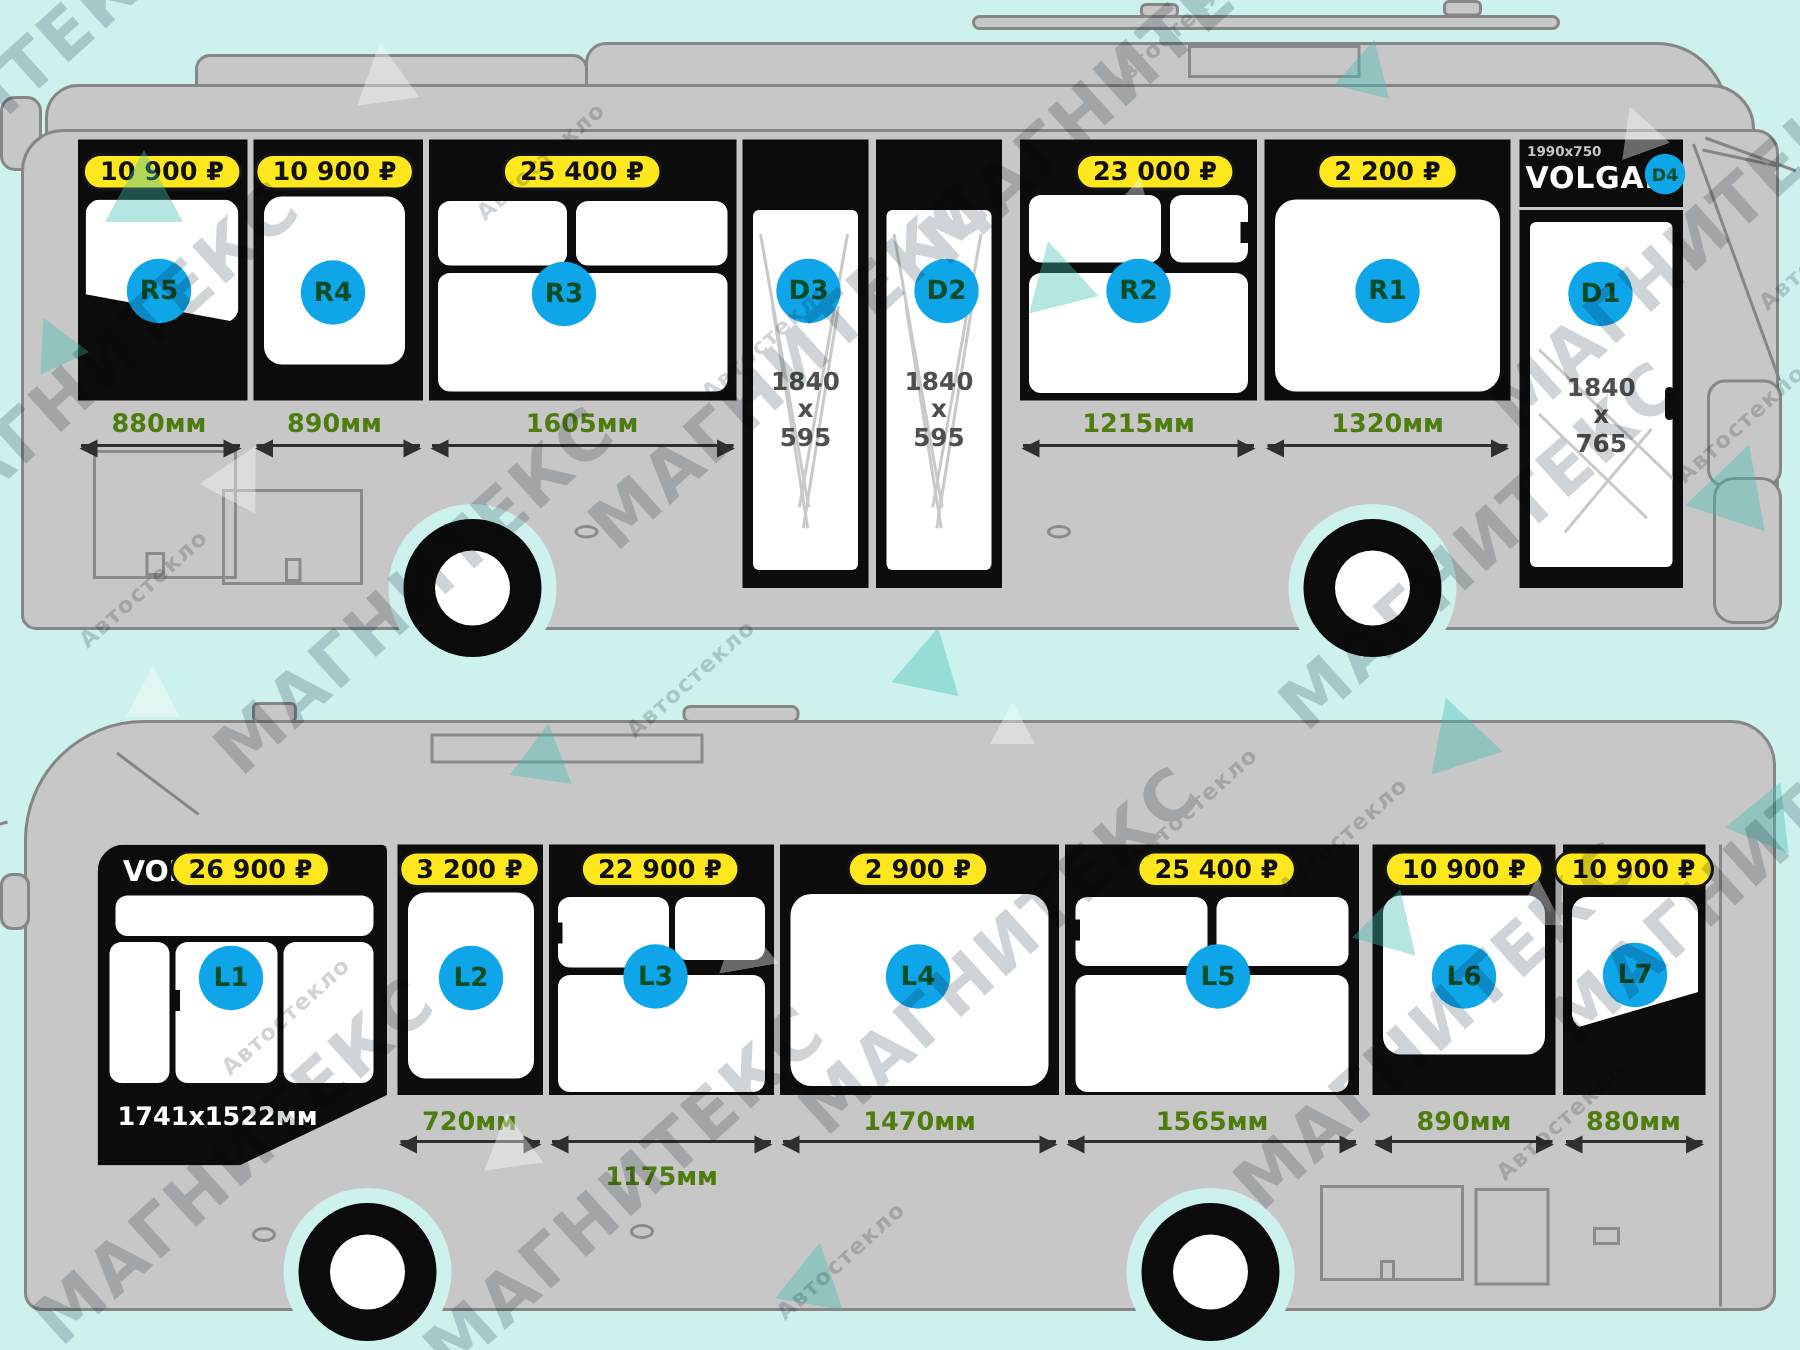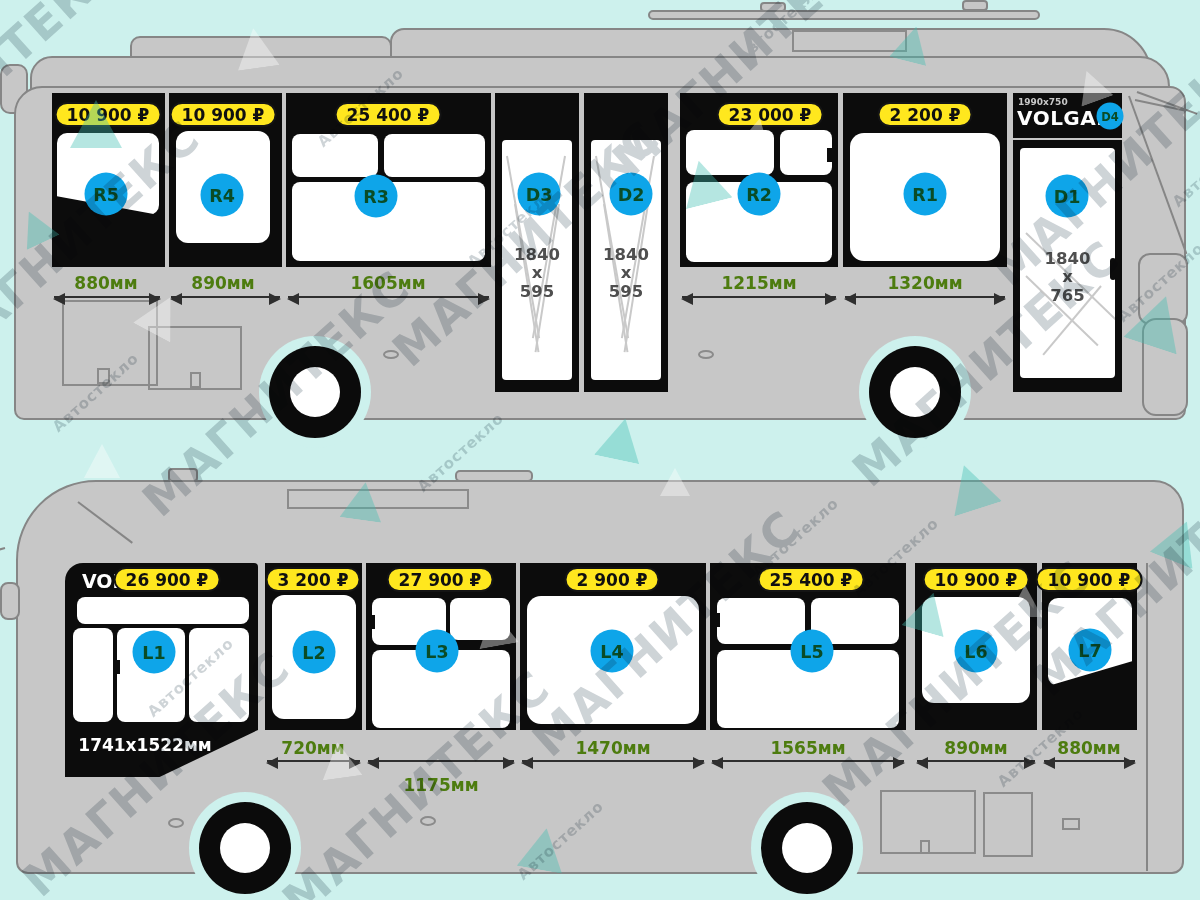--- a/index.html
+++ b/index.html
@@ -208,21 +208,21 @@
   <div class="tag" style="left:314px;top:652px">L2</div>
   <div class="dim" style="left:313px;top:738px">720мм</div>
   <div class="arrow" style="left:267px;top:760px;width:93px"></div>
 
   <div class="panel" style="left:366px;top:563px;width:150px;height:167px">
     <div class="win" style="left:6px;top:35px;width:74px;height:47px;border-radius:8px"></div>
     <div class="notch" style="left:3px;top:52px"></div>
     <div class="win" style="left:84px;top:35px;width:60px;height:42px;border-radius:8px"></div>
     <div class="win" style="left:6px;top:87px;width:138px;height:78px;border-radius:8px"></div>
   </div>
-  <div class="badge" style="left:440px;top:567px">27 900 ₽</div>
+  <div class="badge" style="left:440px;top:567px">22 900 ₽</div>
   <div class="tag" style="left:437px;top:651px">L3</div>
   <div class="dim" style="left:441px;top:775px">1175мм</div>
   <div class="arrow" style="left:368px;top:760px;width:146px"></div>
 
   <div class="panel" style="left:520px;top:563px;width:186px;height:167px">
     <div class="win" style="left:7px;top:33px;width:172px;height:128px;border-radius:14px"></div>
   </div>
   <div class="badge" style="left:612px;top:567px">2 900 ₽</div>
   <div class="tag" style="left:612px;top:651px">L4</div>
   <div class="dim" style="left:613px;top:738px">1470мм</div>

